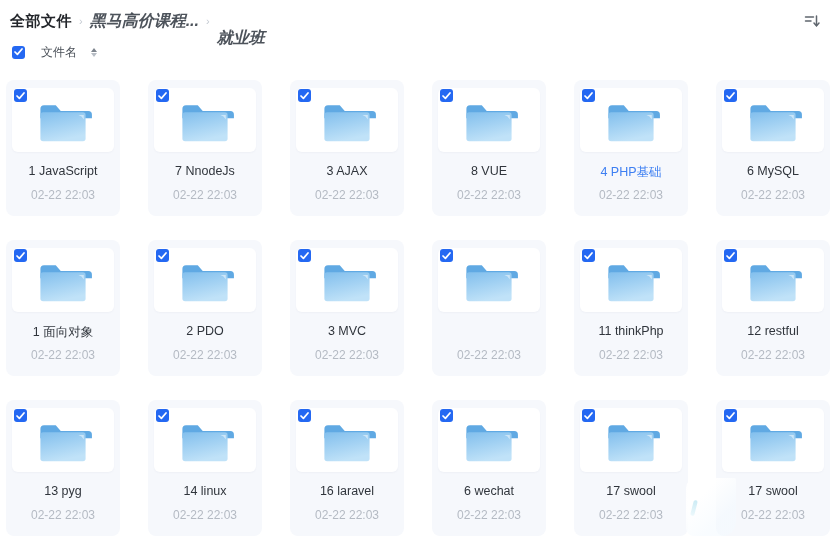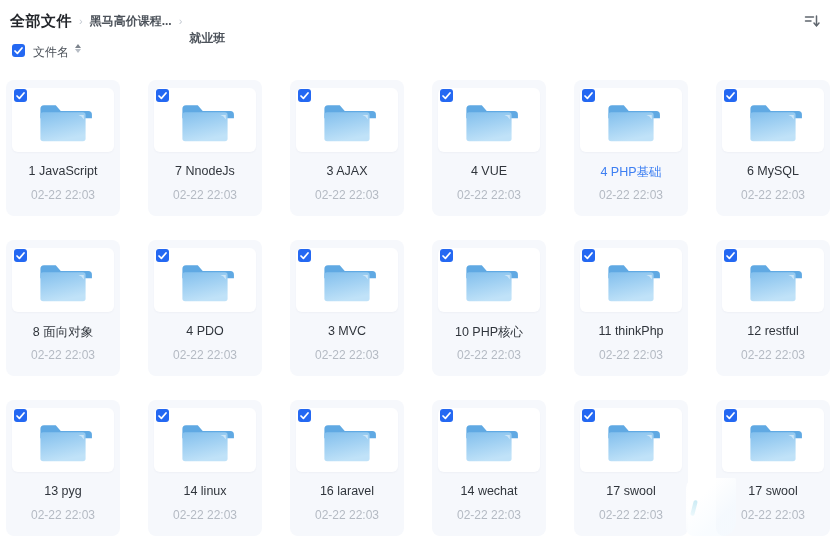--- a/index.html
+++ b/index.html
@@ -10,28 +10,28 @@
   }
   .page{position:relative;width:837px;height:526px;background:#ffffff;}
 
   
   .header{
     position:absolute;top:10px;left:10px;right:14px;height:22px;
     display:flex;align-items:center;
   }
   .page-title{font-size:15px;font-weight:700;color:#23262b;letter-spacing:.5px;}
   .crumb-sep{font-size:11px;color:#c4cad2;margin:0 7px;line-height:1;}
-  .crumb{font-size:12px;font-weight:600;color:#4d535b;cursor:pointer;}
+  .crumb{font-size:16px;font-weight:600;color:#4d535b;cursor:pointer;font-style:italic;}
   .crumb.last{color:#4d535b;margin-top:35px;}
   .sort-btn{margin-left:auto;width:22px;height:22px;display:flex;align-items:center;justify-content:center;cursor:pointer;}
 
   
   .filename-row{
     position:absolute;top:44px;left:12px;height:16px;
-    display:flex;gap:8px;
+    display:flex;align-items:center;gap:16px;
   }
   .cb{
     width:13px;height:13px;border-radius:3px;background:#2468f2;
     display:inline-flex;align-items:center;justify-content:center;flex:0 0 auto;
     cursor:pointer;
   }
   .sort-label{font-size:12px;color:#4a5058;}
   .caret-stack{display:flex;flex-direction:column;align-items:center;gap:1px;margin-left:-2px;cursor:pointer;}
   .caret-up{width:0;height:0;border-left:3.5px solid transparent;border-right:3.5px solid transparent;border-bottom:4px solid #7d848d;}
   .caret-down{width:0;height:0;border-left:3.5px solid transparent;border-right:3.5px solid transparent;border-top:4px solid #b7bdc5;}
@@ -185,21 +185,21 @@
         <polyline points="1,4 3.4,6.4 8,1" fill="none" stroke="#ffffff" stroke-width="1.7" stroke-linecap="round" stroke-linejoin="round"></polyline>
       </svg>
     </span>
     <div class="thumb">
       <svg width="58" height="47" viewBox="0 0 64 52">
         <path d="M7 13 q0-4 4-4 h13 l5.5 6.5 h30.5 q4 0 4 4 v4 H7 z" fill="#60a9e3"></path>
         <rect x="7" y="17" width="50" height="32" rx="3" fill="url(#foldg)"></rect>
         <path d="M49 20 q4 1 6 5 l0-5 z" fill="rgba(255,255,255,0.5)"></path>
       </svg>
     </div>
-    <div class="fname">4 VUE</div>
+    <div class="fname">8 VUE</div>
     <div class="fdate">02-22 22:03</div>
   </div>
 
   <div class="card">
     <span class="cb">
       <svg width="9" height="8" viewBox="0 0 9 8">
         <polyline points="1,4 3.4,6.4 8,1" fill="none" stroke="#ffffff" stroke-width="1.7" stroke-linecap="round" stroke-linejoin="round"></polyline>
       </svg>
     </span>
     <div class="thumb">
@@ -236,38 +236,38 @@
         <polyline points="1,4 3.4,6.4 8,1" fill="none" stroke="#ffffff" stroke-width="1.7" stroke-linecap="round" stroke-linejoin="round"></polyline>
       </svg>
     </span>
     <div class="thumb">
       <svg width="58" height="47" viewBox="0 0 64 52">
         <path d="M7 13 q0-4 4-4 h13 l5.5 6.5 h30.5 q4 0 4 4 v4 H7 z" fill="#60a9e3"></path>
         <rect x="7" y="17" width="50" height="32" rx="3" fill="url(#foldg)"></rect>
         <path d="M49 20 q4 1 6 5 l0-5 z" fill="rgba(255,255,255,0.5)"></path>
       </svg>
     </div>
-    <div class="fname">8 面向对象</div>
-    <div class="fdate">02-22 22:03</div>
-  </div>
-
-  <div class="card">
-    <span class="cb">
-      <svg width="9" height="8" viewBox="0 0 9 8">
-        <polyline points="1,4 3.4,6.4 8,1" fill="none" stroke="#ffffff" stroke-width="1.7" stroke-linecap="round" stroke-linejoin="round"></polyline>
-      </svg>
-    </span>
-    <div class="thumb">
-      <svg width="58" height="47" viewBox="0 0 64 52">
-        <path d="M7 13 q0-4 4-4 h13 l5.5 6.5 h30.5 q4 0 4 4 v4 H7 z" fill="#60a9e3"></path>
-        <rect x="7" y="17" width="50" height="32" rx="3" fill="url(#foldg)"></rect>
-        <path d="M49 20 q4 1 6 5 l0-5 z" fill="rgba(255,255,255,0.5)"></path>
-      </svg>
-    </div>
-    <div class="fname">4 PDO</div>
+    <div class="fname">1 面向对象</div>
+    <div class="fdate">02-22 22:03</div>
+  </div>
+
+  <div class="card">
+    <span class="cb">
+      <svg width="9" height="8" viewBox="0 0 9 8">
+        <polyline points="1,4 3.4,6.4 8,1" fill="none" stroke="#ffffff" stroke-width="1.7" stroke-linecap="round" stroke-linejoin="round"></polyline>
+      </svg>
+    </span>
+    <div class="thumb">
+      <svg width="58" height="47" viewBox="0 0 64 52">
+        <path d="M7 13 q0-4 4-4 h13 l5.5 6.5 h30.5 q4 0 4 4 v4 H7 z" fill="#60a9e3"></path>
+        <rect x="7" y="17" width="50" height="32" rx="3" fill="url(#foldg)"></rect>
+        <path d="M49 20 q4 1 6 5 l0-5 z" fill="rgba(255,255,255,0.5)"></path>
+      </svg>
+    </div>
+    <div class="fname">2 PDO</div>
     <div class="fdate">02-22 22:03</div>
   </div>
 
   <div class="card">
     <span class="cb">
       <svg width="9" height="8" viewBox="0 0 9 8">
         <polyline points="1,4 3.4,6.4 8,1" fill="none" stroke="#ffffff" stroke-width="1.7" stroke-linecap="round" stroke-linejoin="round"></polyline>
       </svg>
     </span>
     <div class="thumb">
@@ -287,21 +287,20 @@
         <polyline points="1,4 3.4,6.4 8,1" fill="none" stroke="#ffffff" stroke-width="1.7" stroke-linecap="round" stroke-linejoin="round"></polyline>
       </svg>
     </span>
     <div class="thumb">
       <svg width="58" height="47" viewBox="0 0 64 52">
         <path d="M7 13 q0-4 4-4 h13 l5.5 6.5 h30.5 q4 0 4 4 v4 H7 z" fill="#60a9e3"></path>
         <rect x="7" y="17" width="50" height="32" rx="3" fill="url(#foldg)"></rect>
         <path d="M49 20 q4 1 6 5 l0-5 z" fill="rgba(255,255,255,0.5)"></path>
       </svg>
     </div>
-    <div class="fname">10 PHP核心</div>
     <div class="fdate">02-22 22:03</div>
   </div>
 
   <div class="card">
     <span class="cb">
       <svg width="9" height="8" viewBox="0 0 9 8">
         <polyline points="1,4 3.4,6.4 8,1" fill="none" stroke="#ffffff" stroke-width="1.7" stroke-linecap="round" stroke-linejoin="round"></polyline>
       </svg>
     </span>
     <div class="thumb">
@@ -389,21 +388,21 @@
         <polyline points="1,4 3.4,6.4 8,1" fill="none" stroke="#ffffff" stroke-width="1.7" stroke-linecap="round" stroke-linejoin="round"></polyline>
       </svg>
     </span>
     <div class="thumb">
       <svg width="58" height="47" viewBox="0 0 64 52">
         <path d="M7 13 q0-4 4-4 h13 l5.5 6.5 h30.5 q4 0 4 4 v4 H7 z" fill="#60a9e3"></path>
         <rect x="7" y="17" width="50" height="32" rx="3" fill="url(#foldg)"></rect>
         <path d="M49 20 q4 1 6 5 l0-5 z" fill="rgba(255,255,255,0.5)"></path>
       </svg>
     </div>
-    <div class="fname">14 wechat</div>
+    <div class="fname">6 wechat</div>
     <div class="fdate">02-22 22:03</div>
   </div>
 
   <div class="card">
     <span class="cb">
       <svg width="9" height="8" viewBox="0 0 9 8">
         <polyline points="1,4 3.4,6.4 8,1" fill="none" stroke="#ffffff" stroke-width="1.7" stroke-linecap="round" stroke-linejoin="round"></polyline>
       </svg>
     </span>
     <div class="thumb">

